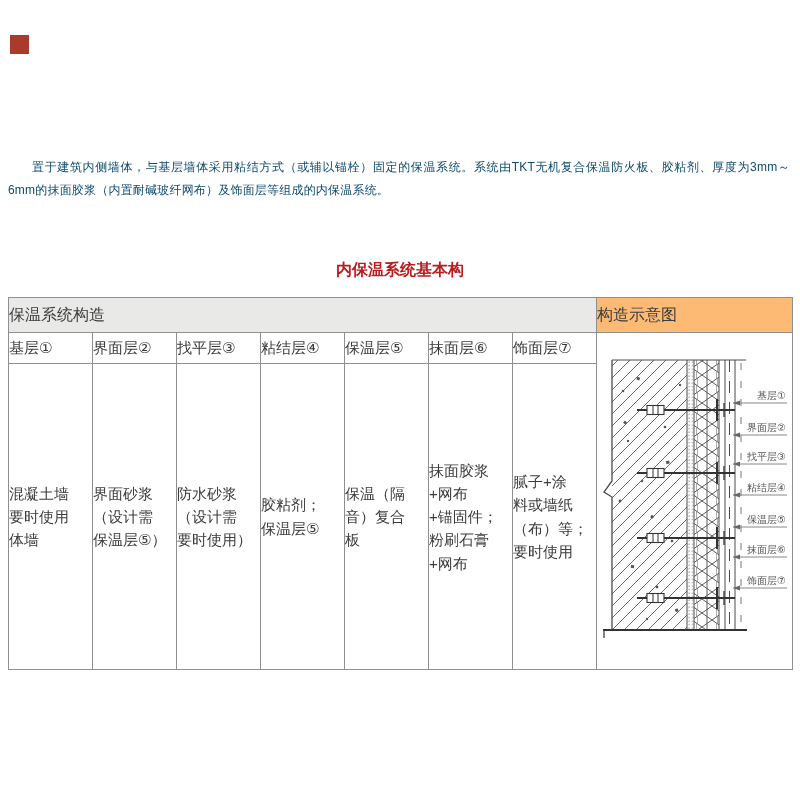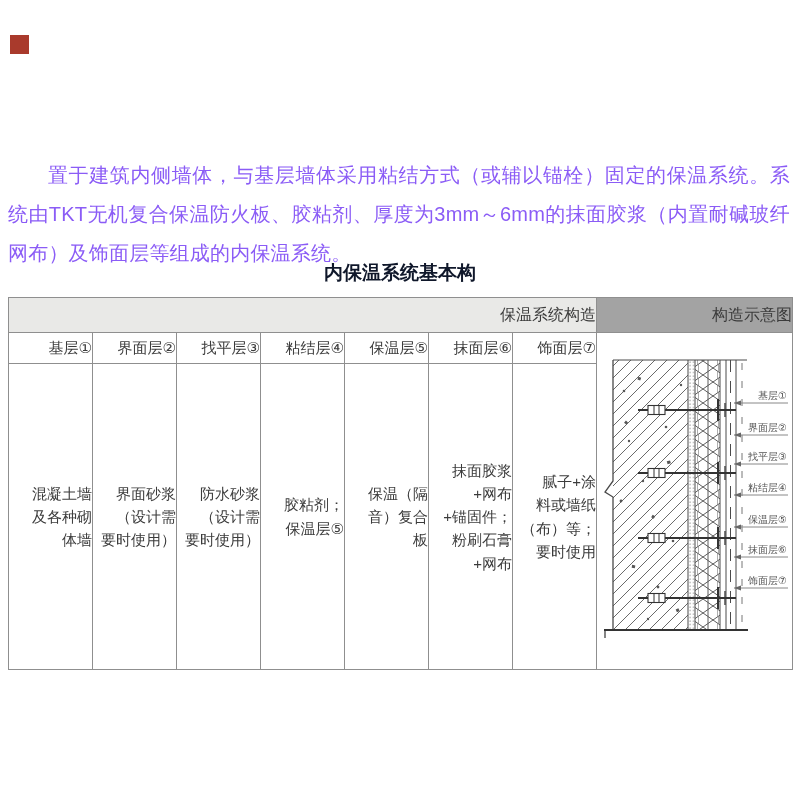--- a/index.html
+++ b/index.html
@@ -4,33 +4,33 @@
 <style>
   html,body { margin:0; padding:0; }
   body {
     width:800px; height:800px; background:#ffffff; position:relative;
     font-family:"Liberation Sans","DejaVu Sans",sans-serif;
     overflow:hidden;
   }
   .logo-mark { position:absolute; left:10px; top:35px; width:19px; height:19px; }
   .intro {
     position:absolute; left:8px; top:156px; width:782px;
-    font-size:20px; line-height:1.95; color:#8b5cf6; font-weight:500;
+    font-size:12px; line-height:1.95; color:#0c4a6e; font-weight:500;
     text-indent:2em; letter-spacing:0.2px; text-align:justify;
   }
   .doc-title {
     position:absolute; left:0; top:260px; width:100%;
-    text-align:center; font-size:19px; font-weight:700; color:#0f172a;
+    text-align:center; font-size:16px; font-weight:700; color:#b91c1c;
   }
   table.spec {
     position:absolute; left:8px; top:297px;
     border-collapse:collapse; table-layout:fixed;
   }
   table.spec td {
-    border:1px solid #8f8f8f; text-align:right; color:#3b3b3b;
+    border:1px solid #8f8f8f; text-align:left; color:#3b3b3b;
     padding:0; vertical-align:middle;
   }
   td.hd { height:34px; font-size:16px; font-weight:500; }
   td.ch { height:30px; font-size:15px; }
   td.bd { height:300px; font-size:15px; line-height:1.55; white-space:pre-line; padding:2px 3px; }
   td.diag { padding:0; vertical-align:top; background:#fff; }
   svg text { font-family:"Liberation Sans","DejaVu Sans",sans-serif; }
 </style>
 </head>
 <body>
@@ -48,21 +48,21 @@
       <col style="width:84px">
       <col style="width:84px">
     <col style="width:84px">
       <col style="width:84px">
       <col style="width:84px">
       <col style="width:196px">
   </colgroup>
   <tbody>
       <tr>
     <td class="hd" colspan="7" style="background:#e9e9e7">保温系统构造</td>
-    <td class="hd" style="background:#a3a3a3">构造示意图</td>
+    <td class="hd" style="background:#fdba74">构造示意图</td>
   </tr>
   <tr>
     <td class="ch">基层①</td>
     <td class="ch">界面层②</td>
     <td class="ch">找平层③</td>
     <td class="ch">粘结层④</td>
     <td class="ch">保温层⑤</td>
     <td class="ch">抹面层⑥</td>
     <td class="ch">饰面层⑦</td>
     <td class="diag" rowspan="2">
@@ -185,25 +185,25 @@
           <text x="189" y="158">粘结层④</text>
           <text x="189" y="190">保温层⑤</text>
           <text x="189" y="220">抹面层⑥</text>
           <text x="189" y="251">饰面层⑦</text>
         </g>
       </svg>
     </td>
   </tr>
   <tr>
     <td class="bd">混凝土墙
-及各种砌
+要时使用
 体墙</td>
     <td class="bd">界面砂浆
 （设计需
-要时使用）</td>
+保温层⑤）</td>
     <td class="bd">防水砂浆
 （设计需
 要时使用）</td>
     <td class="bd">胶粘剂；
 保温层⑤</td>
     <td class="bd">保温（隔
 音）复合
 板</td>
     <td class="bd">抹面胶浆
 +网布

